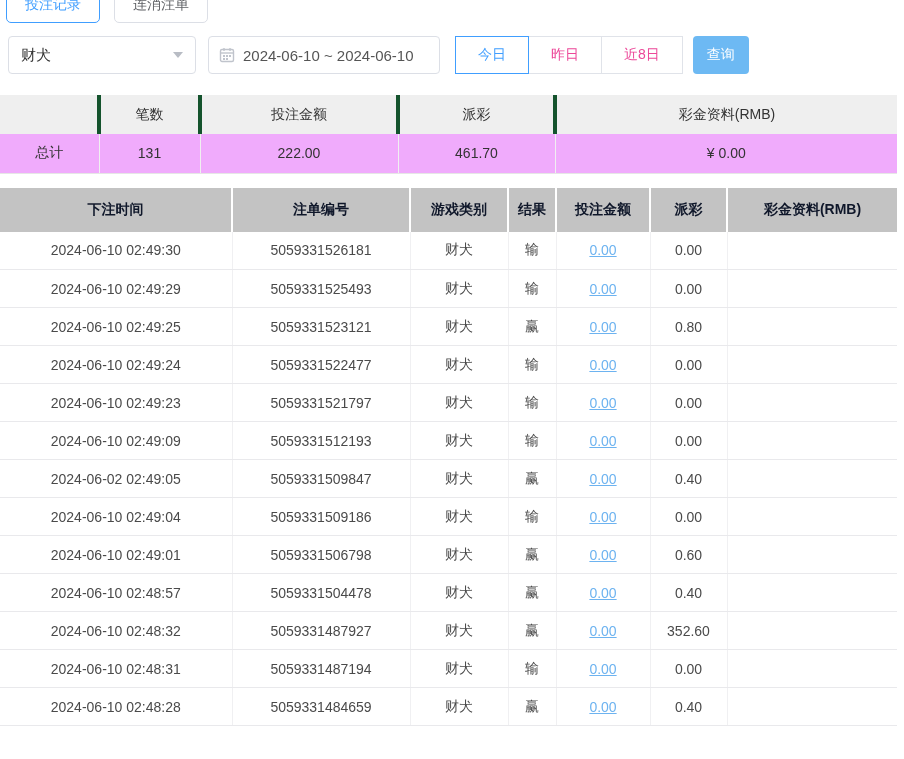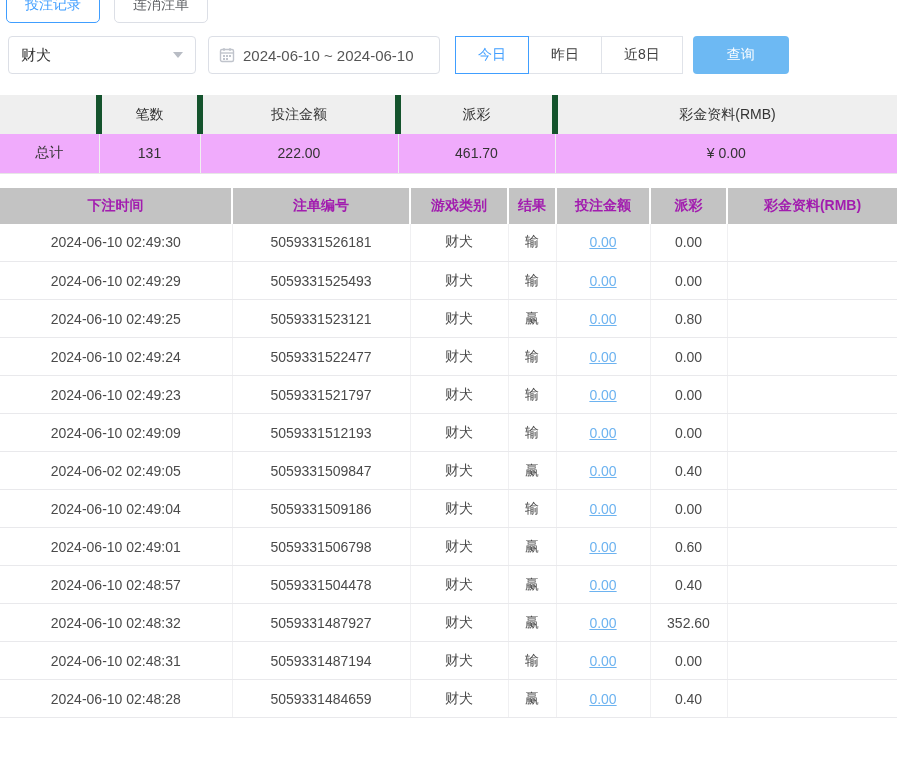--- a/index.html
+++ b/index.html
@@ -31,52 +31,52 @@
     border-top: 6px solid #b8bcc4;
   }
   .date-input {
     width: 232px; height: 38px; border: 1px solid #dcdfe6; border-radius: 4px;
     display: flex; align-items: center; gap: 8px; padding: 16px 10px;
     font-size: 15px; color: #555; margin-left: 12px; background: #fff; cursor: text;
   }
   .btn-group { display: flex; margin-left: 15px; }
   .btn-group button {
     height: 38px; padding: 0 22px; background: #fff; font-size: 14px;
-    border: 1px solid #e0e3e9; color: #404040; cursor: pointer; margin-left: -1px;
+    border: 1px solid #e0e3e9; color: #ec4899; cursor: pointer; margin-left: -1px;
   }
   .btn-group button:first-child { margin-left: 0; }
   .btn-group button.active {
     border-color: #409eff; color: #409eff; position: relative; z-index: 2;
   }
   .search-btn {
-    margin-left: 10px; height: 38px; width: 96px; background: #6db9f3;
+    margin-left: 10px; height: 38px; width: 56px; background: #6db9f3;
     color: #fff; font-size: 14px; border: none; border-radius: 4px; cursor: pointer;
   }
 
   
   table { border-collapse: collapse; table-layout: fixed; width: 897px; }
   td, th { font-size: 14px; text-align: center; overflow: hidden; white-space: nowrap; }
 
   
   .summary { margin-top: 21px; }
   .summary th {
     background: #efefef; height: 39px; font-weight: normal; color: #333;
-    border-right: 6px solid #14532d;
+    border-right: 4px solid #14532d;
   }
   .summary th:last-child { border-right: none; }
   .summary td {
     height: 39px; background: #f0abfc; color: #333;
     border-bottom: 1px solid #e6e6e6; border-right: 1px solid #f0f0f0;
   }
   .summary td:last-child { border-right: none; }
 
   
   .records { margin-top: 14px; }
   .records thead th {
-    background: #c3c3c3; color: #a21caf; font-weight: bold; height: 36px;
+    background: #c3c3c3; color: #0f172a; font-weight: bold; height: 44px;
     border-right: 2px solid #fff;
   }
   .records thead th:last-child { border-right: none; }
   .records tbody td {
     height: 38px; background: #fff; color: #4a4a4a;
     border-bottom: 1px solid #e9e9ec; border-right: 1px solid #f0f0f2;
   }
   .records tbody td:last-child { border-right: none; }
   a.bet-link { color: #6db3f0; text-decoration: underline; cursor: pointer; }
 

